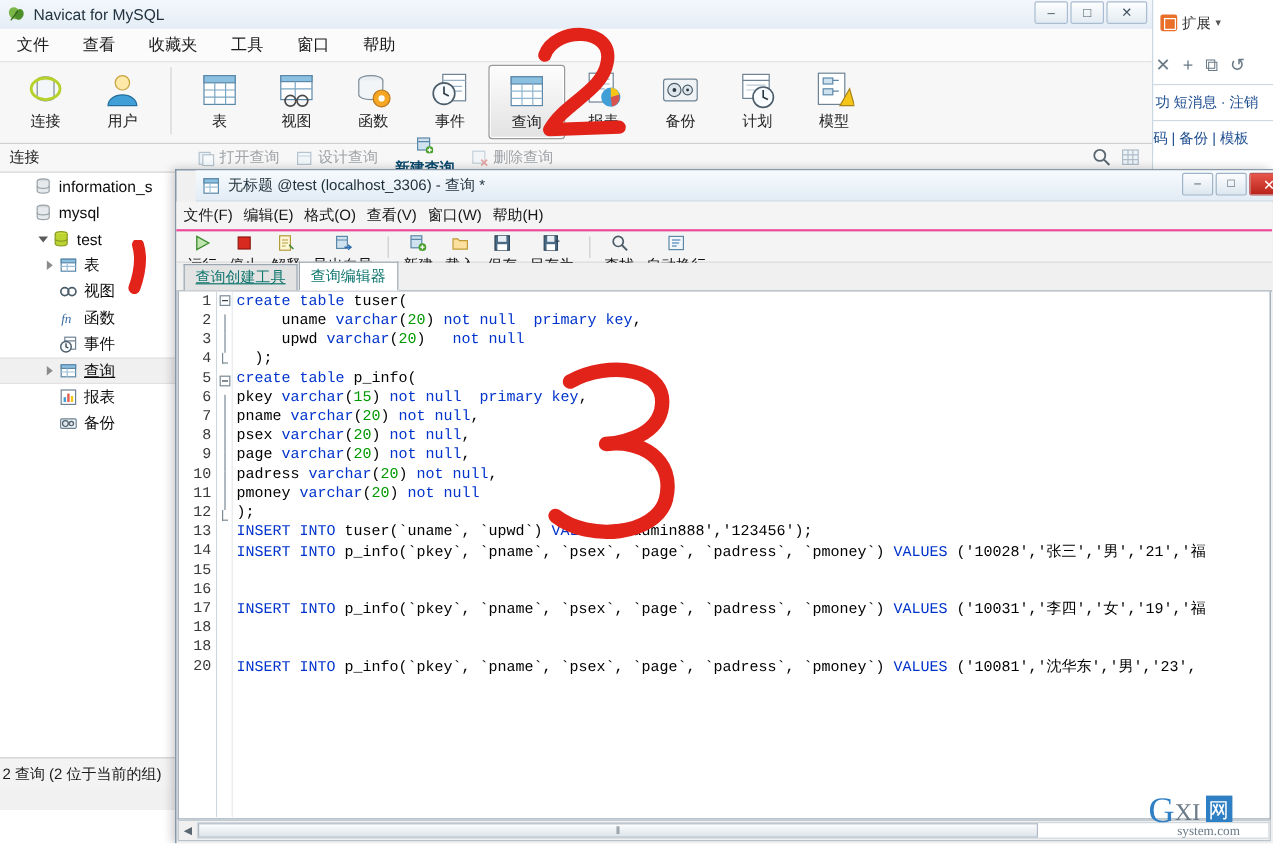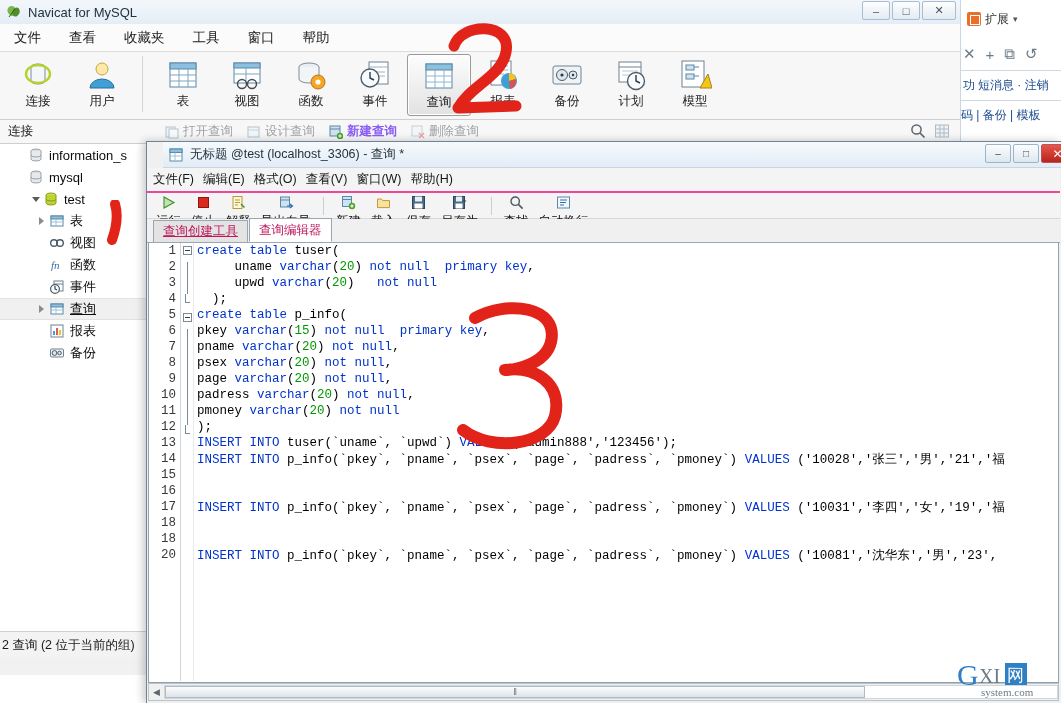--- a/index.html
+++ b/index.html
@@ -102,21 +102,21 @@
   .tb-label { line-height:14px; }
 
   .nv-connrow {
     position:absolute; left:0; top:120px; width:960px; height:24px;
     background:#f7f7f7; border-bottom:1px solid #cfcfcf;
     display:flex; align-items:center;
   }
   .conn-label { font-size:12.5px; color:#222; margin-left:8px; }
   .conn-actions { display:flex; align-items:center; gap:14px; margin-left:132px; }
   .conn-act { display:flex; align-items:center; gap:4px; font-size:12.5px; color:#9fa3a7; }
-  .conn-act.active { color:#8b5cf6; font-weight:bold; }
+  .conn-act.active { color:#0c4a6e; font-weight:bold;flex-direction:column; }
   .conn-right { position:absolute; right:10px; top:3px; display:flex; gap:8px; align-items:center;}
 
   .nv-sidebar {
     position:absolute; left:0; top:144px; width:148px; height:487px;
     background:#ffffff; border-right:1px solid #c6c6c6; overflow:hidden;
   }
   .tree-row {
     height:22px; display:flex; align-items:center; font-size:13px; color:#0d0d0d;
     white-space:nowrap; position:relative;
   }
@@ -188,21 +188,21 @@
   .qt-btn { display:flex; align-items:center; gap:3px; font-size:12.5px; color:#111; padding:0 5px; height:22px;flex-direction:column;}
   .qt-div { width:1px; height:18px; background:#cdcdcd; margin:0 7px; }
   .qt-ico { width:15px; height:15px; flex:none; }
 
   .qw-tabs {
     position:absolute; left:0; top:77px; width:913px; height:24px;
     background:#f0f0f0; border-bottom:1px solid #9aa7b2;
     display:flex; align-items:flex-end; padding-left:6px;
   }
   .qw-tab {
-    height:22px; padding:0 9px; font-size:12.5px; color:#be185d;
+    height:22px; padding:0 9px; font-size:12.5px; color:#0f766e;
     display:flex; align-items:center;
     border:1px solid #9aa7b2; border-bottom:none; background:#e3e3e3;
     margin-right:1px;
   }
   .qw-tab.active { background:#ffffff; height:24px; border-bottom:1px solid #fff; }
 
   .qw-editor {
     position:absolute; left:1px; top:101px; width:911px; height:440px;
     background:#ffffff; border:1px solid #8fa0ae; border-top:none;
     overflow:hidden;

